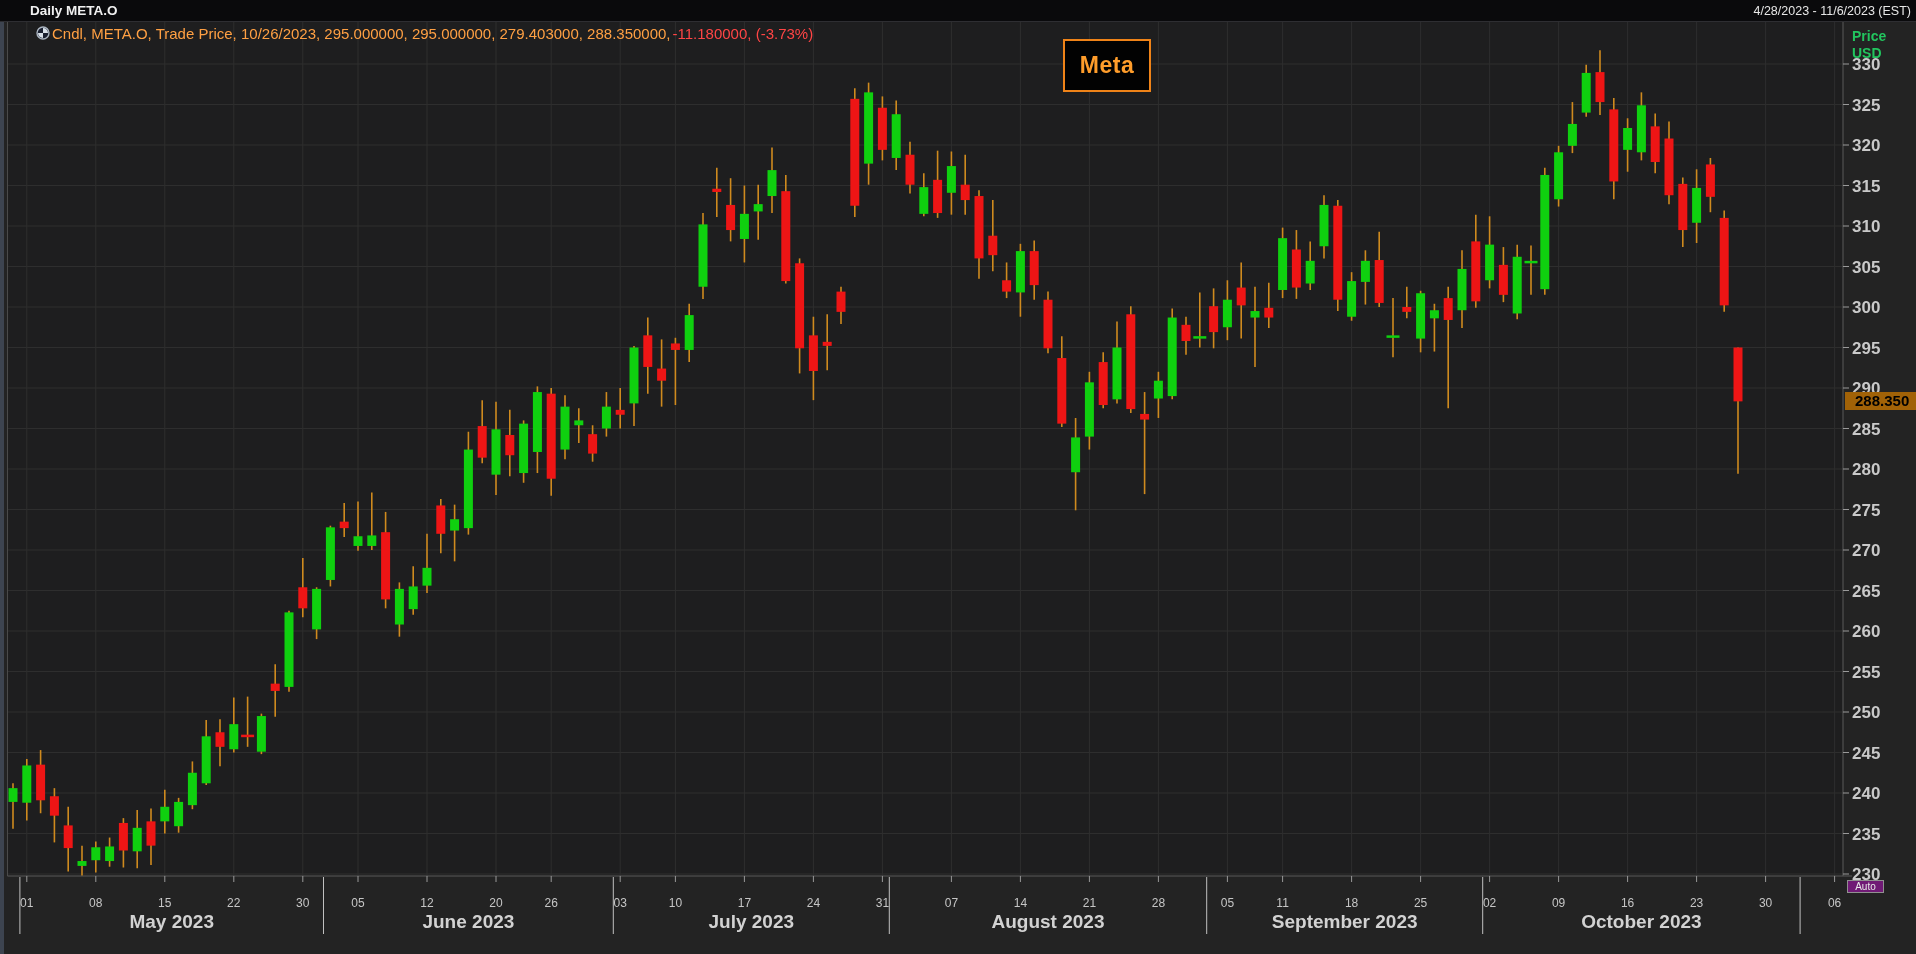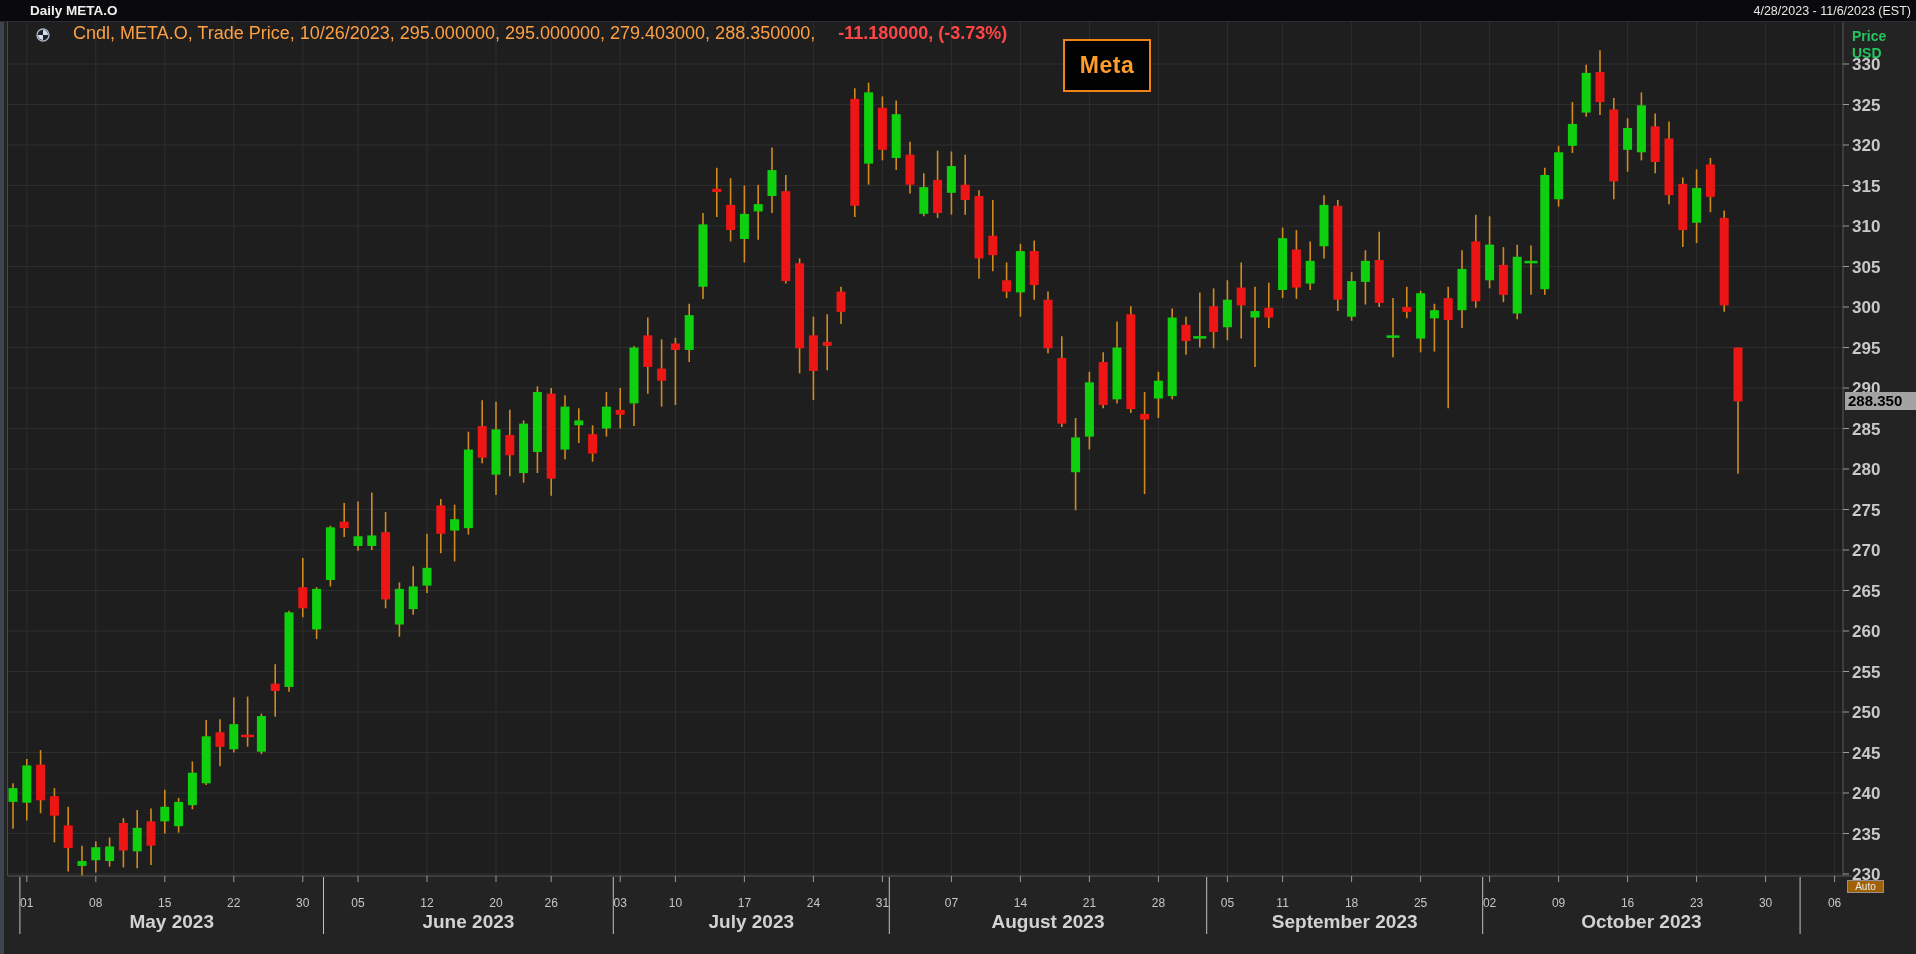--- a/index.html
+++ b/index.html
@@ -3,28 +3,28 @@
 <meta charset="utf-8">
 <style>
   html,body{margin:0;padding:0;background:#232323;}
   body{width:1916px;height:954px;overflow:hidden;font-family:"Liberation Sans",sans-serif;}
   .screen{position:relative;width:1916px;height:954px;background:#232323;}
   #chart-svg{position:absolute;left:0;top:0;}
   .titlebar{position:absolute;left:0;top:0;width:1916px;height:22px;background:#0a0a0c;border-bottom:1px solid #2e2e32;box-sizing:border-box;}
   .left-edge{position:absolute;left:0;top:0;width:4px;height:954px;background:#3d4450;}
   .window-title{position:absolute;left:30px;top:3px;font-size:13.5px;font-weight:bold;color:#f0f0f0;white-space:nowrap;}
   .date-range{position:absolute;right:5px;top:4px;font-size:12.5px;color:#e6e6e6;white-space:nowrap;margin-left:8px;}
-  .legend{position:absolute;left:36px;top:25px;height:16px;display:flex;align-items:center;gap:23px;font-size:18px;white-space:nowrap;}
+  .legend{position:absolute;left:36px;top:25px;height:16px;display:flex;align-items:center;gap:2px;font-size:15px;white-space:nowrap;}
   .legend-main{color:#ffa043;}
-  .legend-change{color:#ff4545;font-weight:bold;}
+  .legend-change{color:#ff4545;}
   .legend-icon{width:14px;height:14px;display:inline-block;}
   .meta-box{position:absolute;left:1063px;top:39px;width:88px;height:53px;background:#020202;border:2px solid #ef8318;color:#ff9d2b;font-size:23px;font-weight:bold;display:flex;align-items:center;justify-content:center;box-sizing:border-box;letter-spacing:.5px;}
-  .price-badge{position:absolute;left:1845px;top:392px;width:71px;height:18px;background:#a3a3a3;color:#000;font-weight:bold;font-size:15px;line-height:18px;padding-left:3px;box-sizing:border-box;overflow:hidden;white-space:nowrap;}
+  .price-badge{position:absolute;left:1845px;top:392px;width:71px;height:18px;background:#a16207;color:#000;font-weight:bold;font-size:15px;line-height:18px;padding-left:10px;box-sizing:border-box;overflow:hidden;white-space:nowrap;}
   .axis-title{position:absolute;left:1852px;top:28px;color:#22c55e;font-size:14px;font-weight:bold;line-height:17px;}
-  .auto-box{position:absolute;left:1847px;top:880px;width:37px;height:13px;border:1px solid #909090;color:#e8e8e8;font-size:10px;line-height:11px;text-align:center;box-sizing:border-box;background:#a16207;}
+  .auto-box{position:absolute;left:1847px;top:880px;width:37px;height:13px;border:1px solid #909090;color:#e8e8e8;font-size:10px;line-height:11px;text-align:center;box-sizing:border-box;background:#701a75;}
 </style>
 </head>
 <body>
 
 <div class="screen">
   <svg id="chart-svg" width="1916" height="954">
       <rect x="7.5" y="22" width="1835.5" height="854" fill="#1e1e1f"></rect>
       <line x1="7.5" y1="874" x2="1843" y2="874" stroke="#2e2e2e" stroke-width="1"></line>
       <line x1="7.5" y1="833.5" x2="1843" y2="833.5" stroke="#2e2e2e" stroke-width="1"></line>
       <line x1="7.5" y1="793" x2="1843" y2="793" stroke="#2e2e2e" stroke-width="1"></line>

